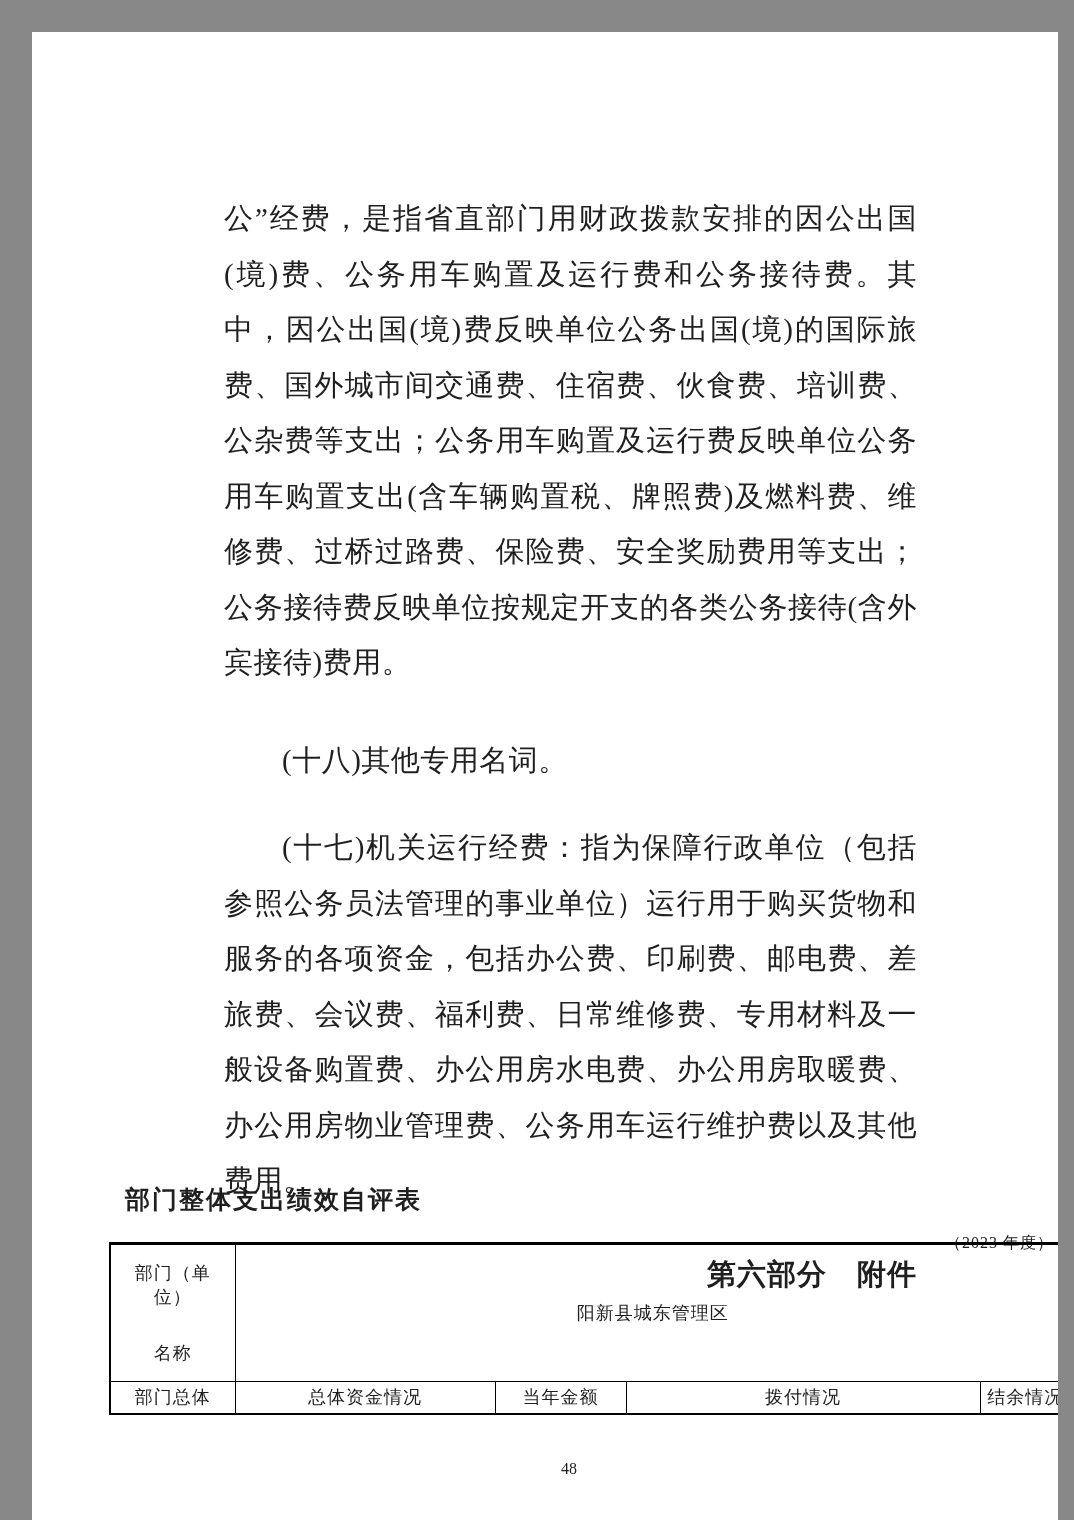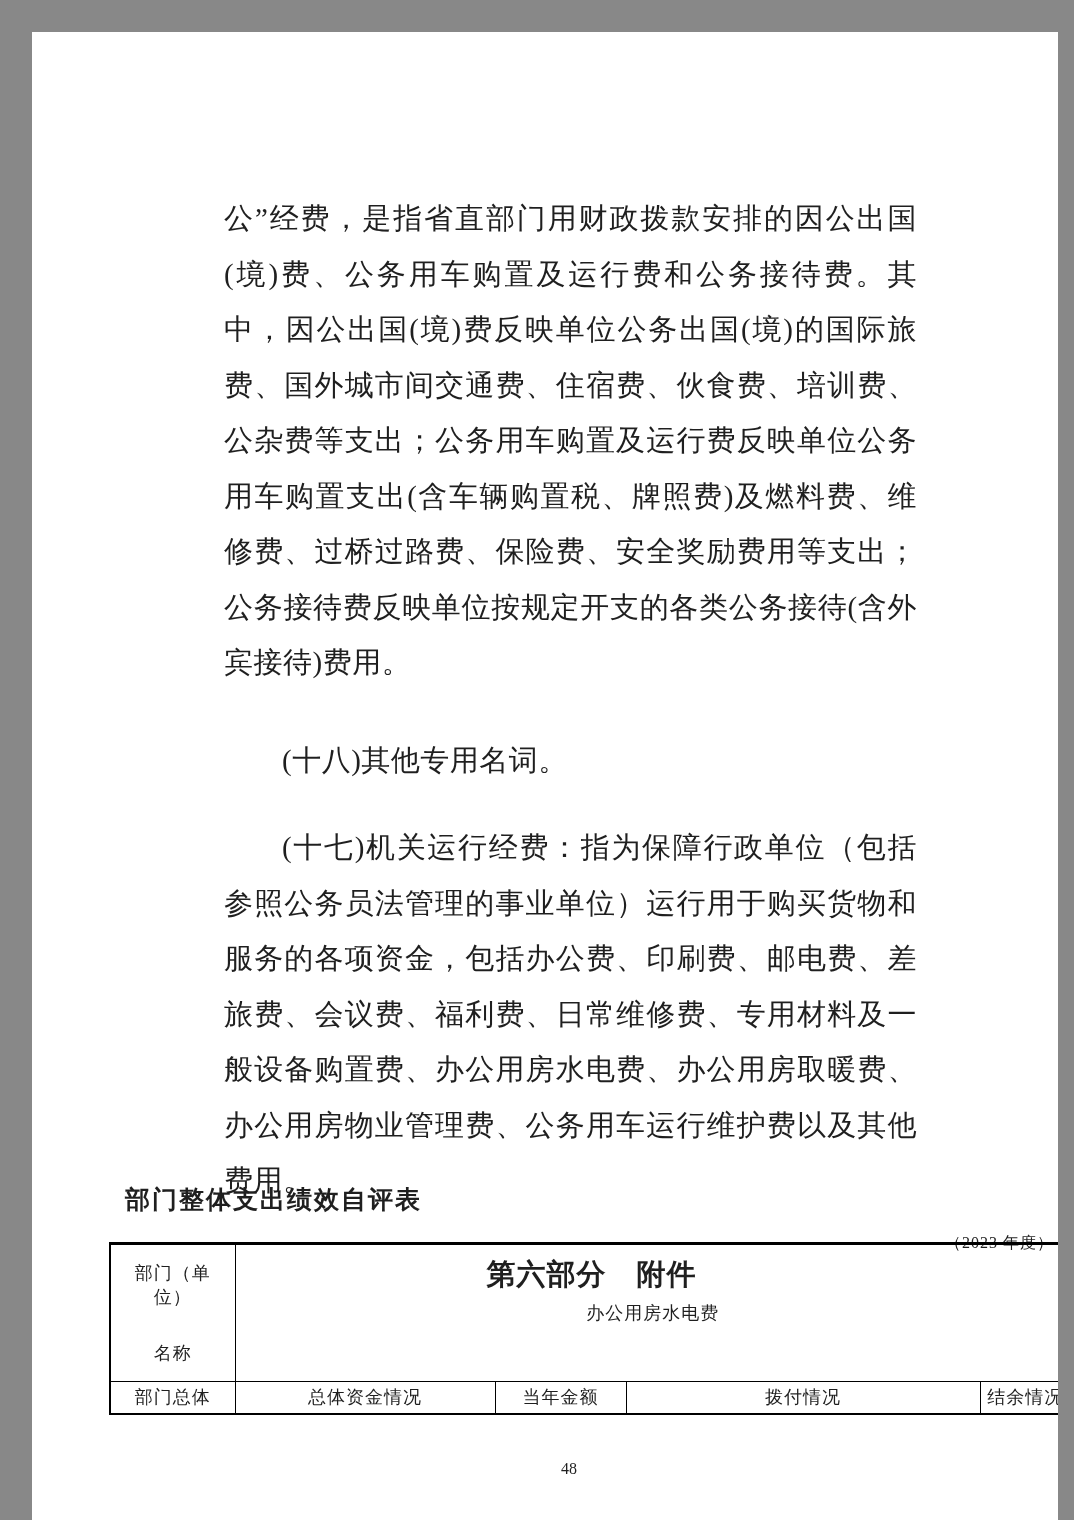--- a/index.html
+++ b/index.html
@@ -29,21 +29,21 @@
   .body-text p.indent { text-indent: 58px; }
   .body-text p.gap-sm { margin-top: 10px; }
   .section-heading {
     margin-top: 6px;
     padding-left: 58px;
     font-family: "Liberation Sans", sans-serif;
     font-weight: bold;
     font-size: 29px;
     line-height: 55.5px;
     letter-spacing: 1px;
-    text-align: center;
+    text-align: right;
   }
   .attach-title {
     position: absolute;
     left: 77px;
     top: 1139px;
     width: 961px;
     text-align: left;
     font-weight: bold;
     font-size: 25px;
     line-height: 26px;
@@ -114,21 +114,21 @@
       <col style="width:131px">
       <col style="width:354px">
       <col style="width:91px">
     </colgroup>
     <tbody>
       <tr class="row-1">
         <td class="two-line">
           <span>部门（单位）</span>
           <span>名称</span>
         </td>
-        <td colspan="4">办公用房水电费</td>
+        <td colspan="4">阳新县城东管理区</td>
       </tr>
       <tr class="row-3">
         <td>部门总体</td>
         <td>总体资金情况</td>
         <td>当年金额</td>
         <td>拨付情况</td>
         <td>结余情况</td>
       </tr>
     </tbody>
   </table>

